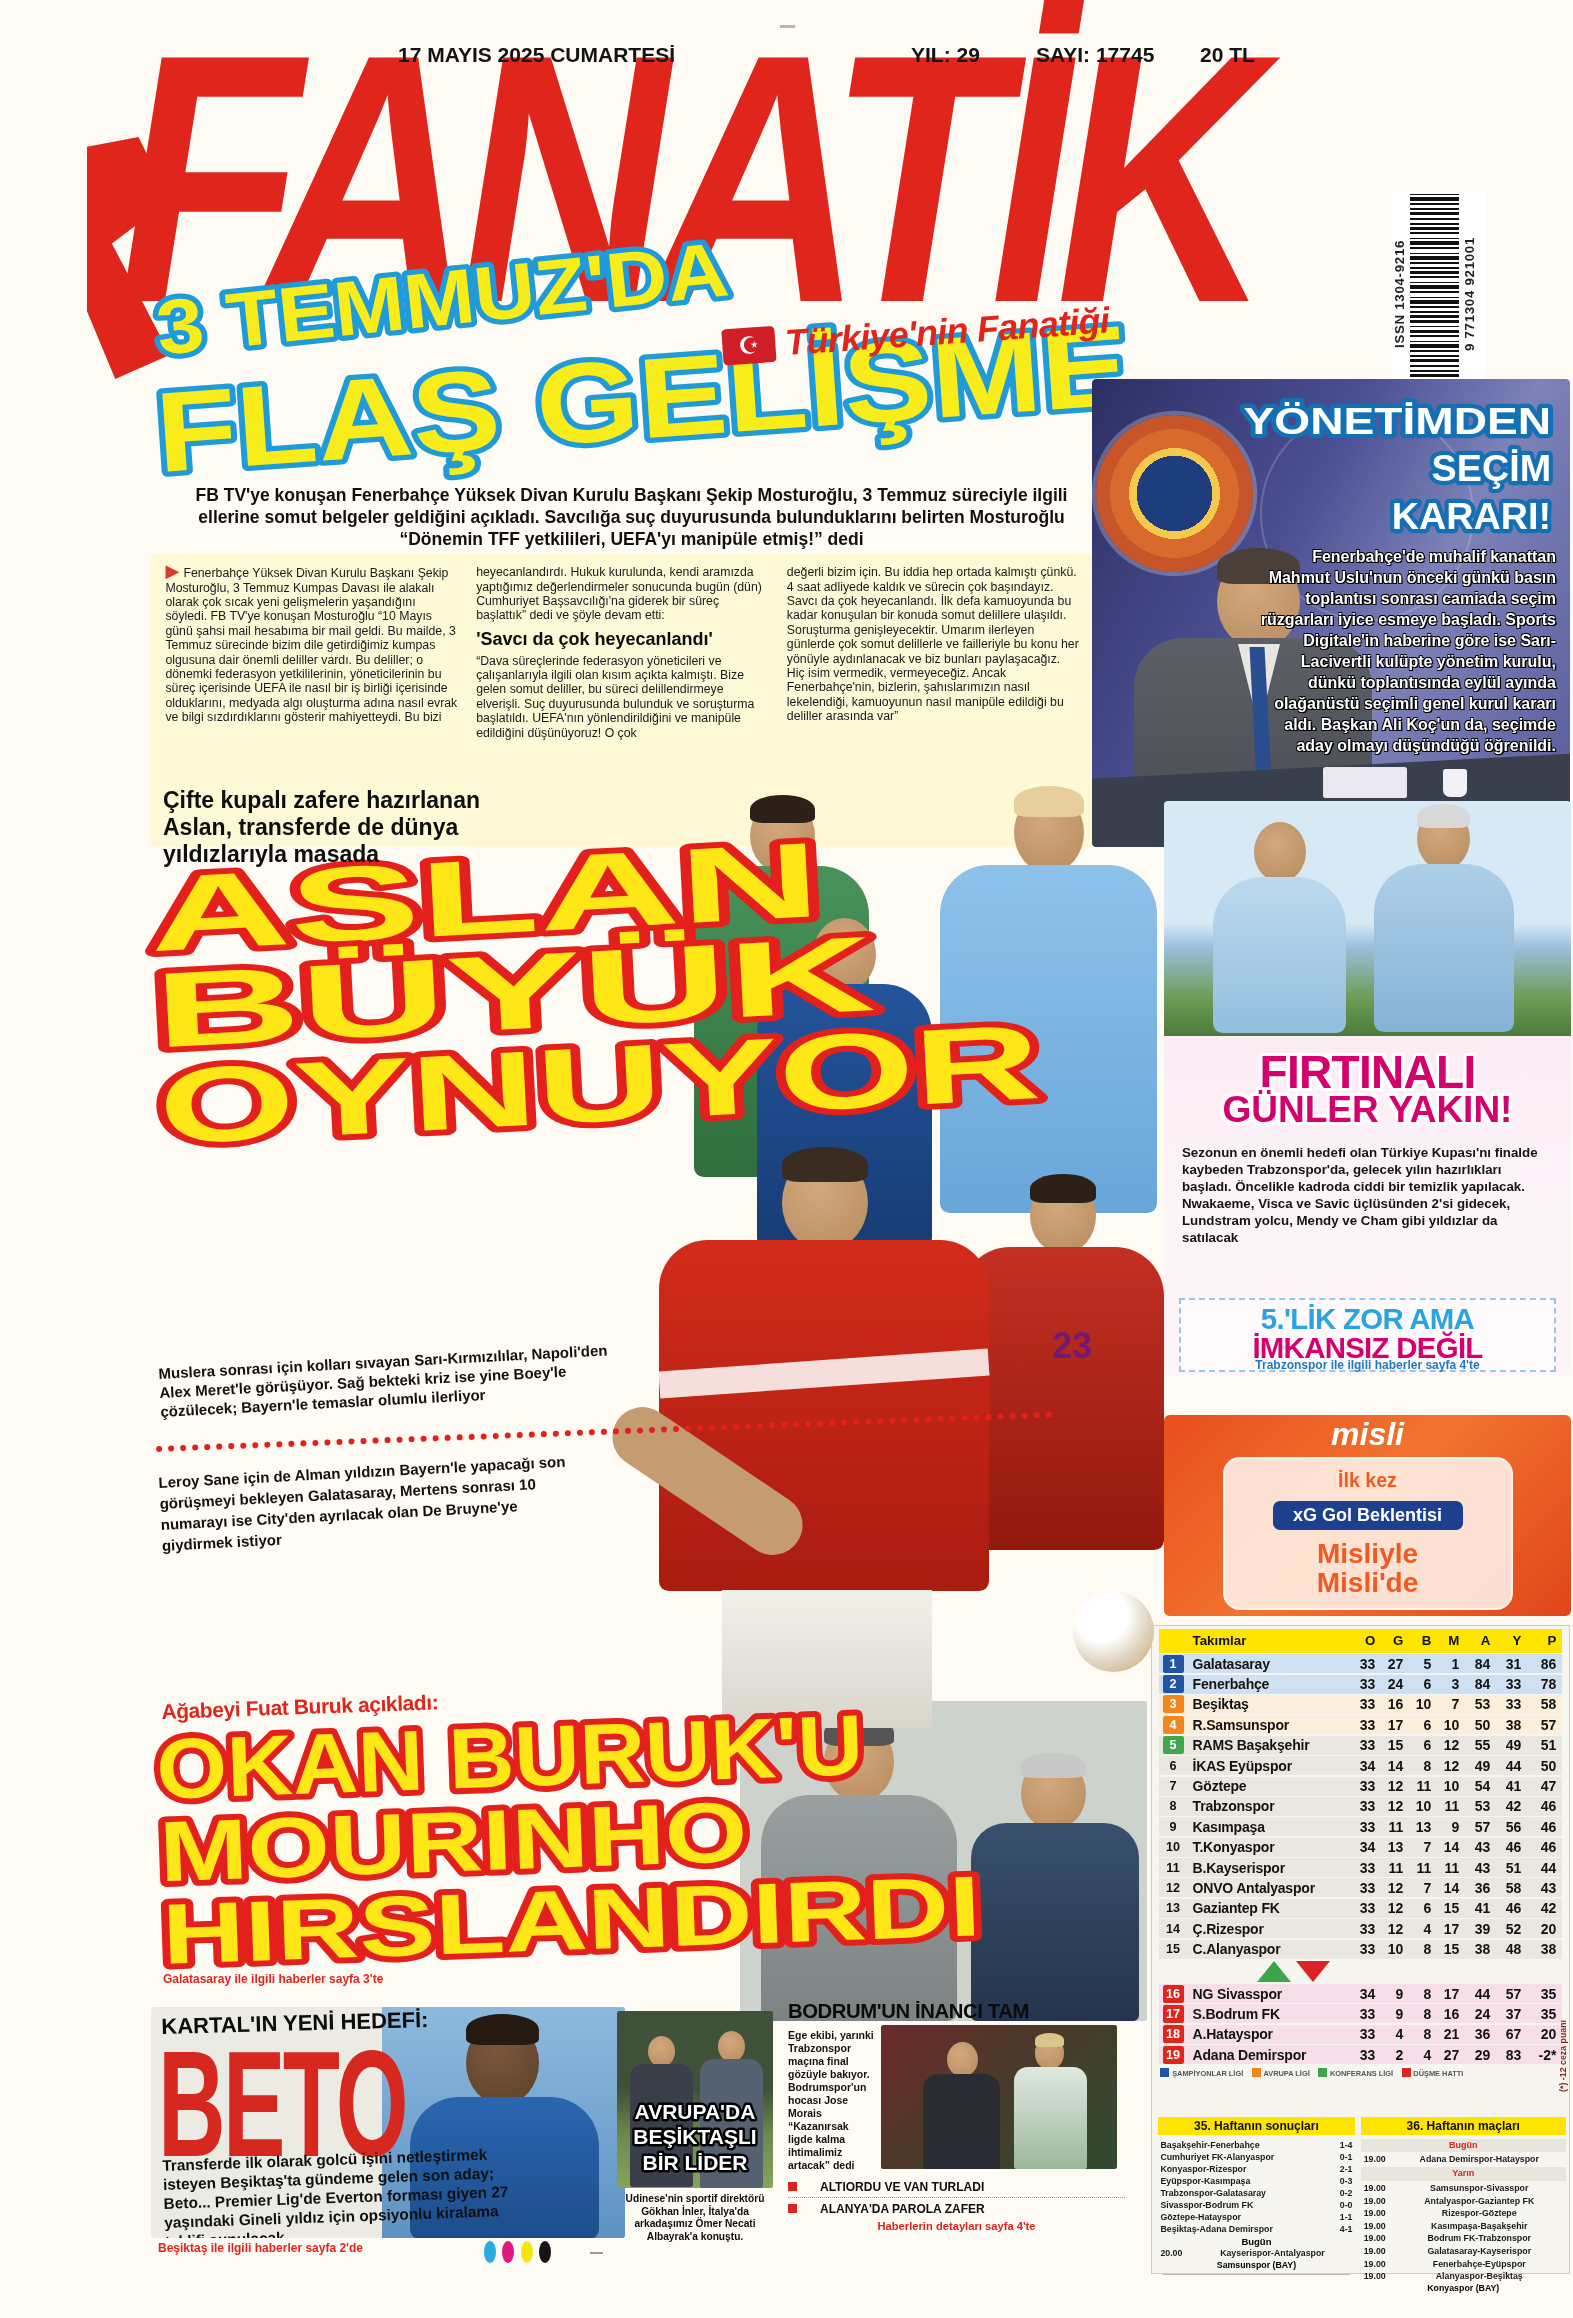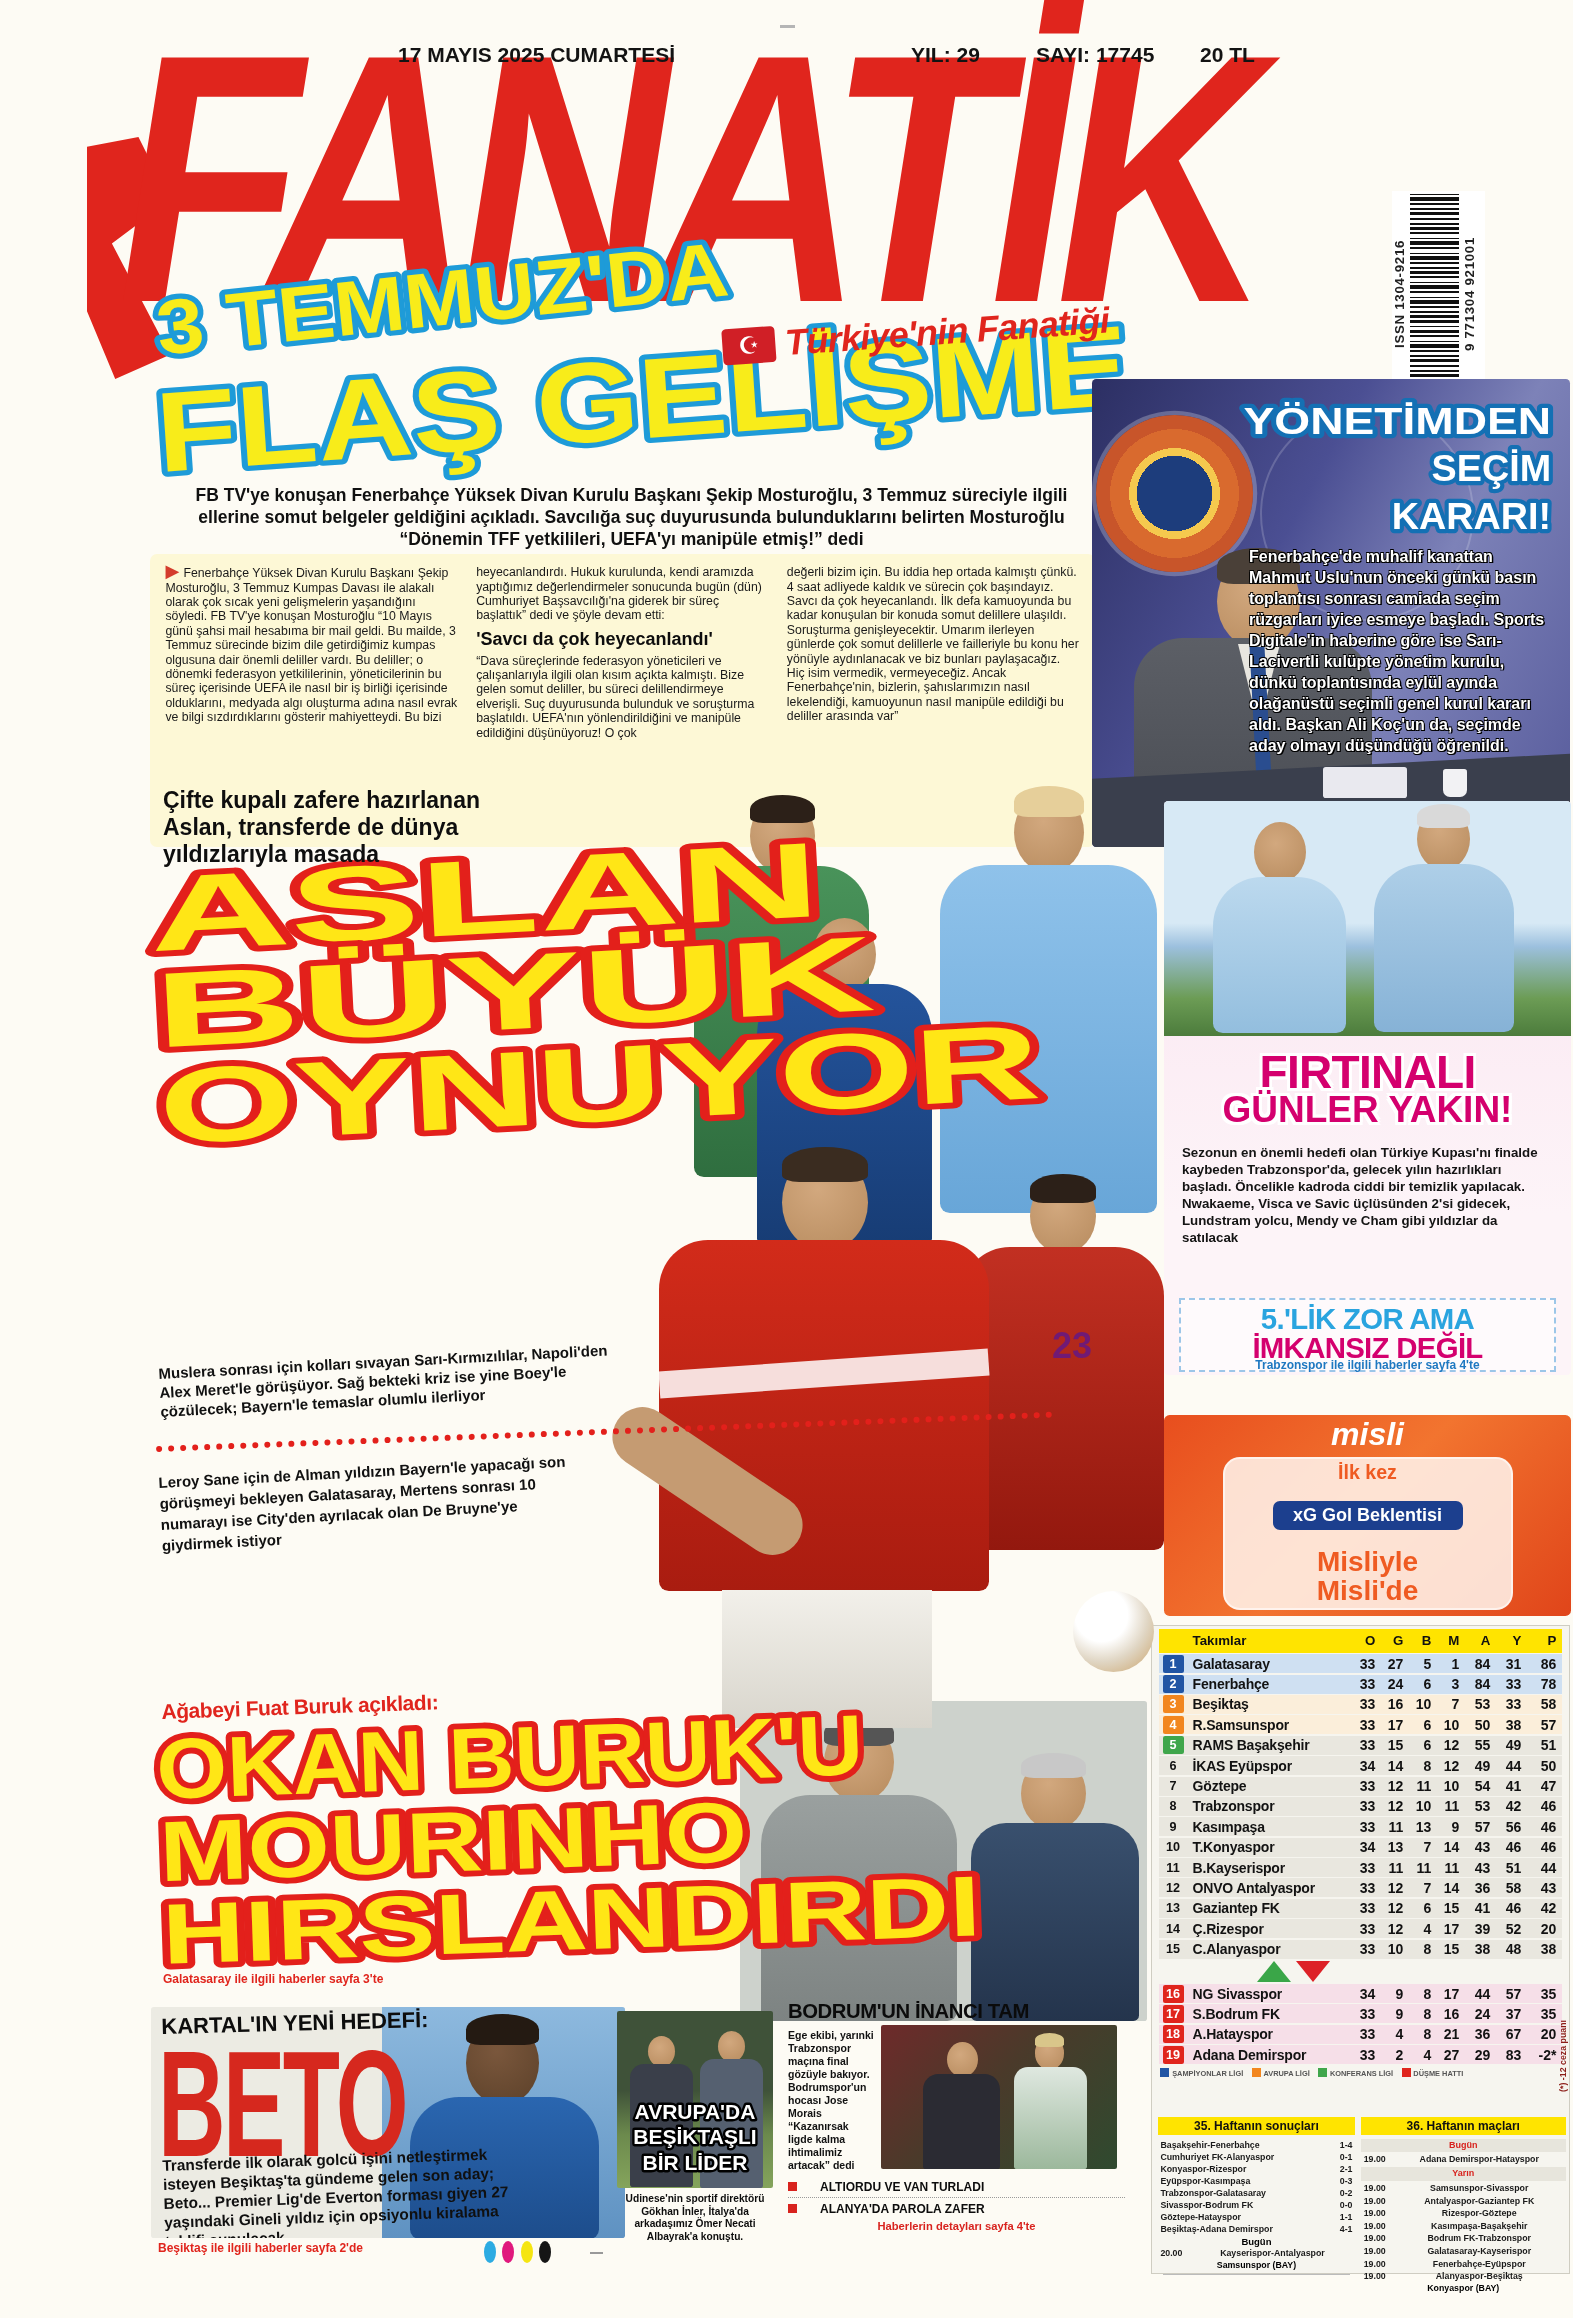--- a/index.html
+++ b/index.html
@@ -28,21 +28,21 @@
   .deck{left:167px;top:484px;width:929px;text-align:center;font-size:17.5px;line-height:22px;font-weight:900;color:#101010;}
   
   .colsBg{left:150px;top:554px;width:945px;height:293px;background:#fdf8d6;border-radius:7px;
           padding:11.2px 15.4px;box-sizing:border-box;display:grid;grid-template-columns:1fr 1fr 1fr;gap:18px;
           font-size:12.3px;line-height:14.4px;color:#1a1a1a;}
   .colsBg h4{margin:7px 0 4.2px;font-size:18px;line-height:19.6px;font-weight:900;color:#0d0d0d;}
   .pbul{color:#d43c2c;font-size:18px;line-height:12.6px;padding-right:4.2px;}
   
   .secim{left:1092px;top:379px;width:478px;height:468px;border-radius:4.2px;overflow:hidden;
          background:linear-gradient(118deg,#2c2f63 0%,#4b4f93 38%,#7d82b8 62%,#565a9b 100%);}
-  .secimBody{right:14px;top:167px;width:307px;font-size:16px;line-height:21px;font-weight:900;color:#fff;
+  .secimBody{right:14px;top:167px;width:307px;font-size:16px;line-height:21px;font-weight:900;color:#fff;text-align:right;
              text-shadow:1.4px 1.4px 0 #000,-0.7px -0.7px 0 #000,0.7px -0.7px 0 #000,-0.7px 0.7px 0 #000;}
   .fbEmb{left:4.2px;top:36px;width:157px;height:157px;border-radius:50%;
          background:radial-gradient(circle,#1d3d7c 0 34%,#f5c94e 34% 41%,#d96a2e 41% 58%,#c8552a 58% 100%);
          box-shadow:0 0 0 4.2px rgba(255,255,255,.25);}
   
   .fig{position:absolute;}
   .fig .head{position:absolute;border-radius:50%;background:radial-gradient(circle at 42% 36%,#d2a87e,#b68a5d);}
   .fig .hair{position:absolute;border-radius:50% 50% 20% 20%;background:#2c2018;}
   .fig .torso{position:absolute;border-radius:49px 49px 9.8px 9.8px;}
   
@@ -60,21 +60,21 @@
   .trbT1{width:100%;text-align:center;font-weight:900;color:#d4006e;
          text-shadow:-2.8px -2.8px 0 #fff,2.8px -2.8px 0 #fff,-2.8px 2.8px 0 #fff,2.8px 2.8px 0 #fff,0 -2.8px 0 #fff,0 2.8px 0 #fff,-2.8px 0 0 #fff,2.8px 0 0 #fff;}
   .trbBody{margin:8.4px 18px 0;font-size:13.3px;line-height:17px;font-weight:800;color:#141414;}
   .box5{margin:9.8px 15.4px 0;border:2.8px dashed #9cc6e8;padding:5.6px 2.8px 7px;text-align:center;background:rgba(255,255,255,.5);}
   .trbNote{margin-top:7px;text-align:center;font-size:12px;font-weight:800;color:#1f78c1;}
   
   .misli{left:1164px;top:1415px;width:407px;height:201px;border-radius:5.6px;overflow:hidden;
          background:linear-gradient(135deg,#e84e1e,#f2742f 48%,#e0451a);text-align:center;}
   .misliInner{margin:2.8px auto 0;width:286px;height:149px;background:rgba(255,243,234,.88);
               border:2.1px solid rgba(255,255,255,.6);border-radius:17px;display:flex;flex-direction:column;
-              align-items:center;justify-content:center;gap:17px;}
+              align-items:center;justify-content:center;gap:9px;}
   .xgBox{background:#1c3f8e;color:#fff;font-size:18px;line-height:21px;font-weight:800;border-radius:7px;padding:4.2px 18px;width:154px;}
   
   .tbl{left:1151px;top:1625px;width:419px;height:649px;background:#f6f5ef;border:0.7px solid #cfcdc2;box-sizing:border-box;}
   .tblHead{display:flex;justify-content:space-between;align-items:center;padding:7px 9.8px 1.4px;}
   .ybar{margin:2.8px 7px 1.4px;height:24px;background:#ffe400;display:grid;
         grid-template-columns:28px 1fr 31px 28px 28px 28px 31px 31px 35px;align-items:center;
         font-size:13.3px;font-weight:900;color:#111;}
   .t-row{display:grid;grid-template-columns:28px 1fr 31px 28px 28px 28px 31px 31px 35px;align-items:center;
          height:19px;margin:0 7px 1.4px;font-size:14px;font-weight:800;color:#121212;background:#e9e7df;}
   .t-row .team{padding-left:5.6px;letter-spacing:-0.2px;white-space:nowrap;overflow:hidden;}

